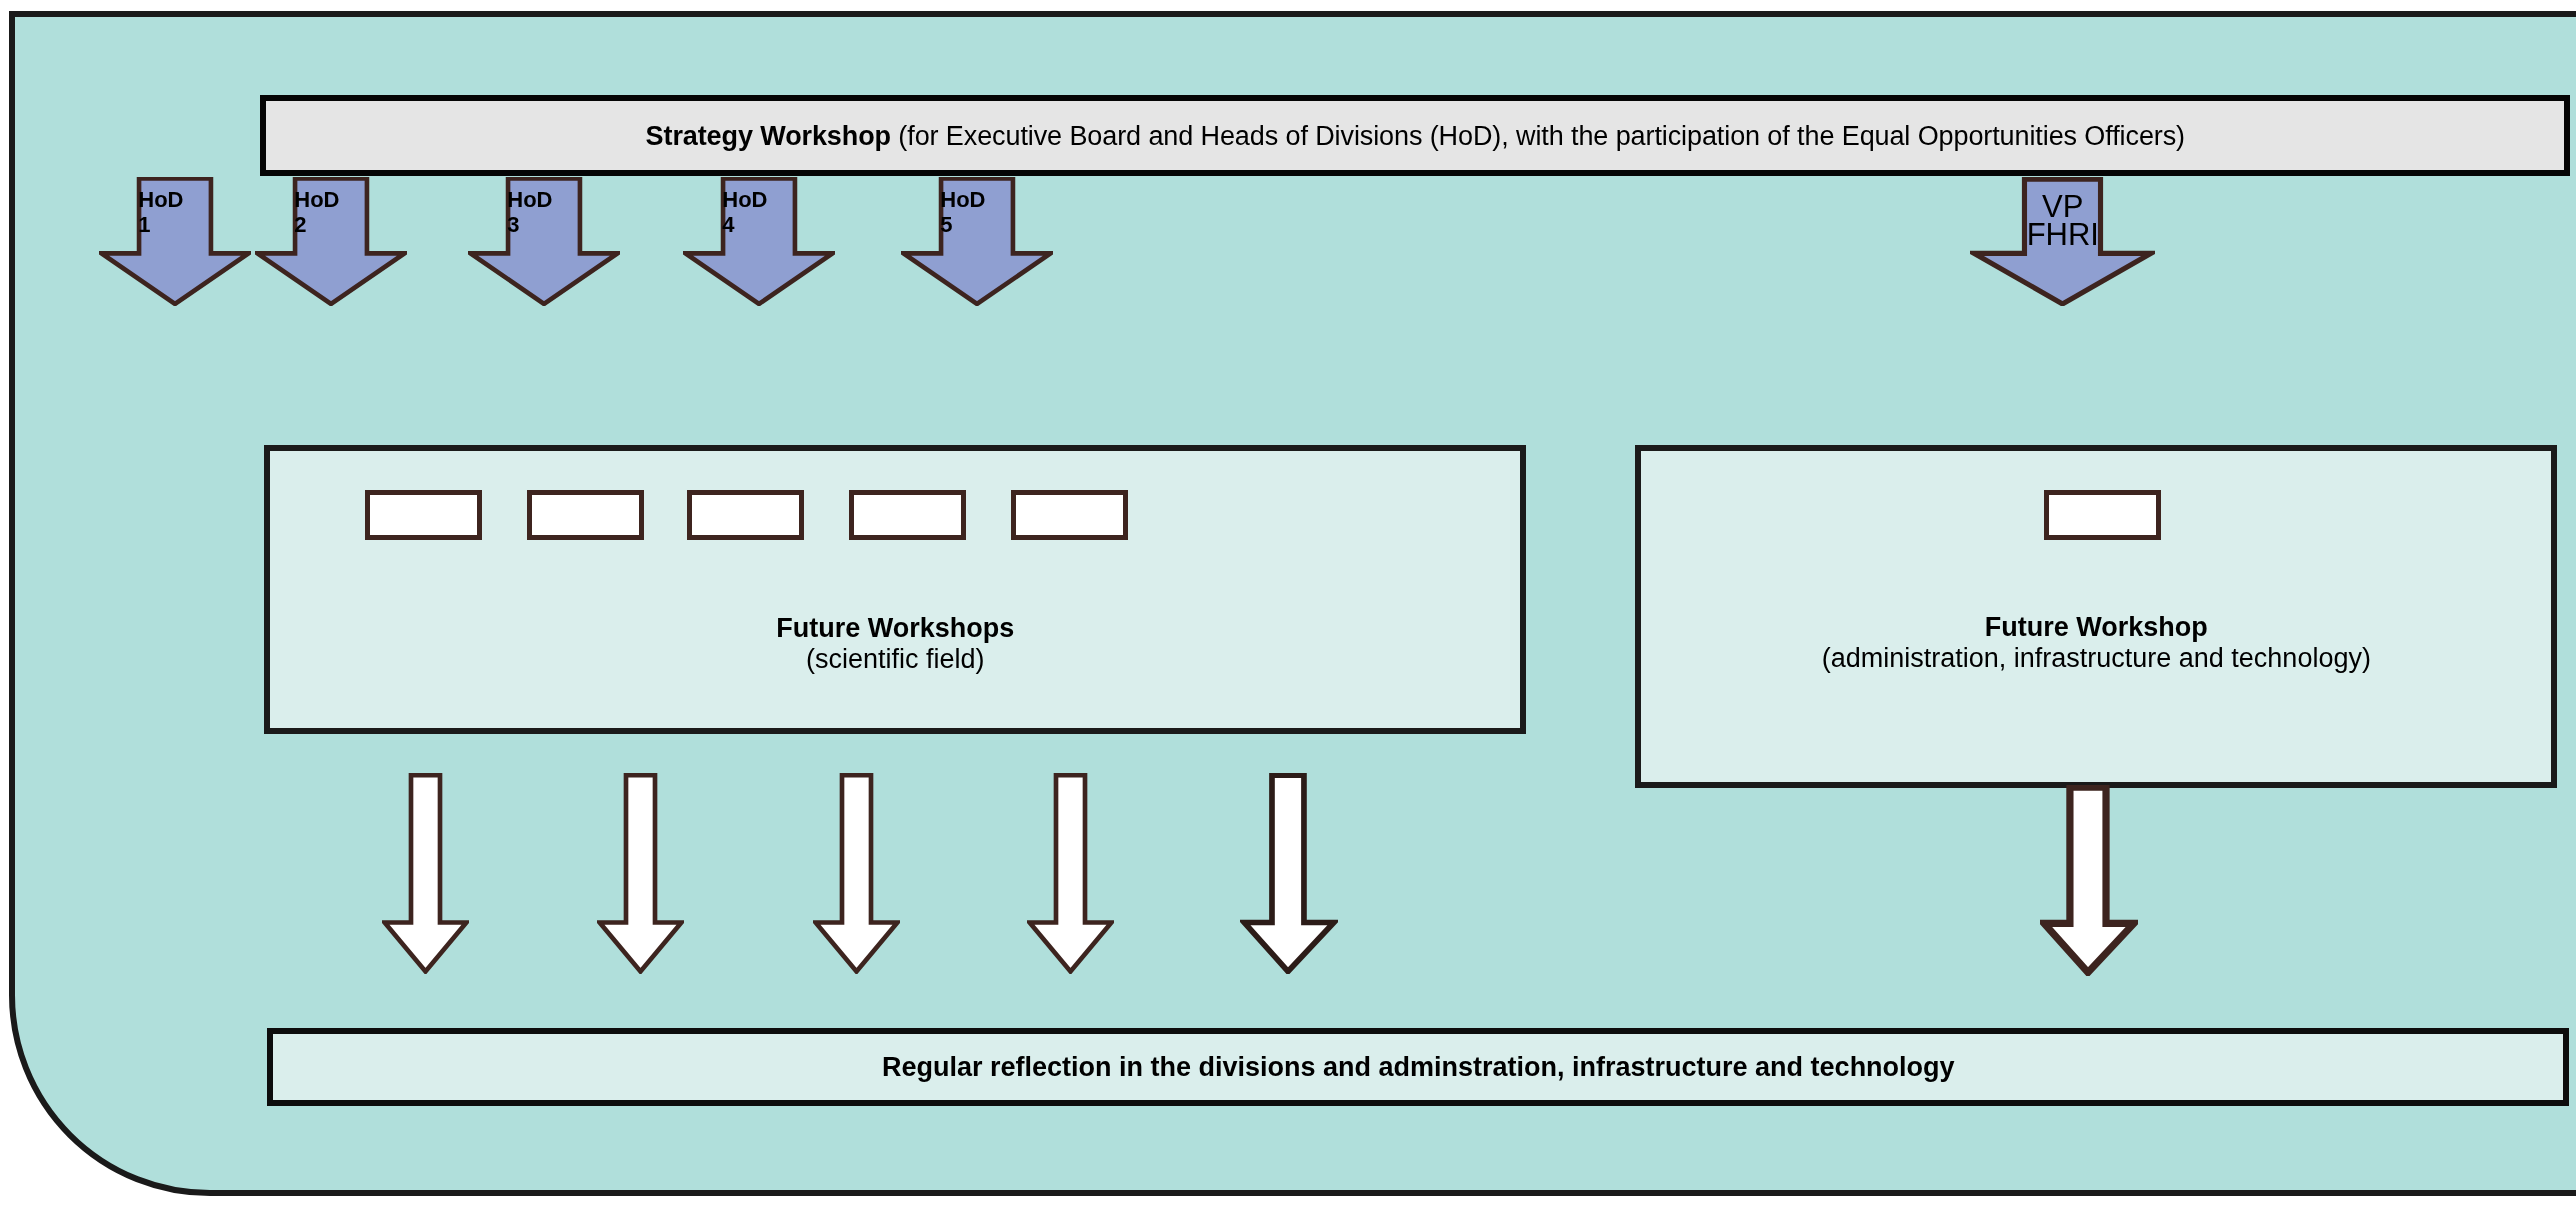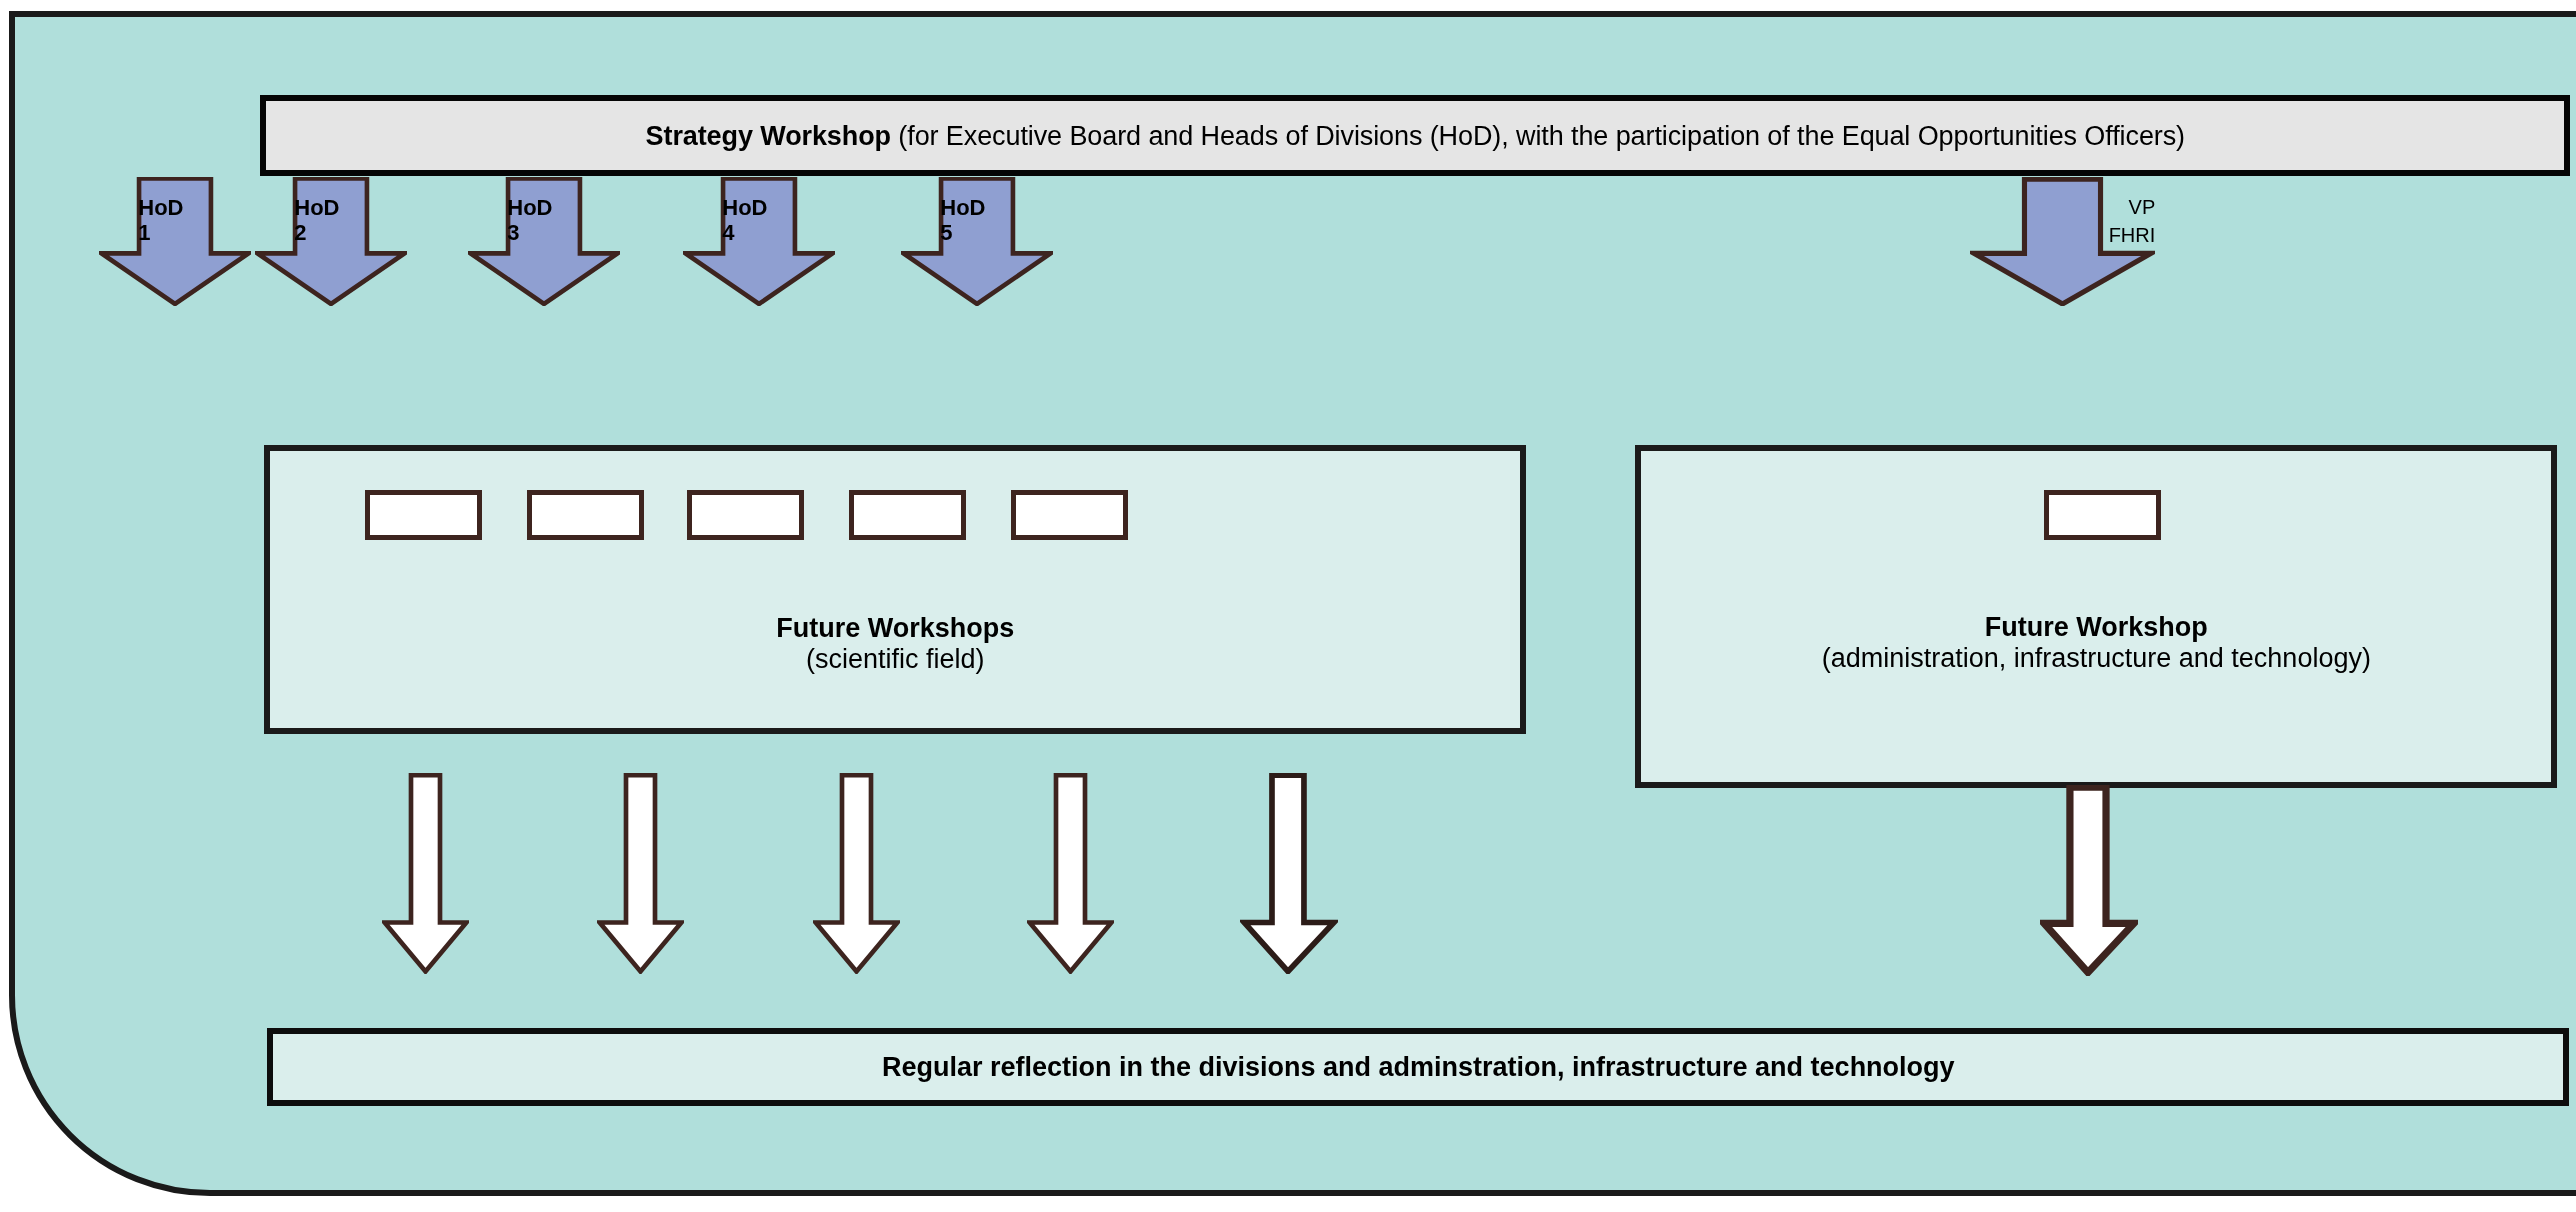--- a/index.html
+++ b/index.html
@@ -68,32 +68,32 @@
   .purple-arrow svg { display: block; width: 100%; height: 100%; }
   .purple-arrow .alabel {
     position: absolute;
     left: 0; top: 0;
     width: 100%; height: 100%;
     font-size: 22px;
     line-height: 25px;
     font-weight: bold;
     color: #000;
     padding-left: 39px;
-    padding-top: 18px;
+    padding-top: 10px;
     box-sizing: border-box;
     white-space: pre;
     pointer-events: none;
   }
   .purple-arrow.vp { width: 185px; height: 129px; }
   .purple-arrow.vp .alabel {
     padding-left: 0;
     padding-top: 15.5px;
-    text-align: right;
+    text-align: center;
     font-weight: normal;
-    font-size: 20px;
+    font-size: 31px;
     line-height: 28px;
   }
 
   
   .workshop-panel {
     position: absolute;
     background: #daeeec;
     border: 6.7px solid #1a1a1a;
     box-sizing: border-box;
   }

